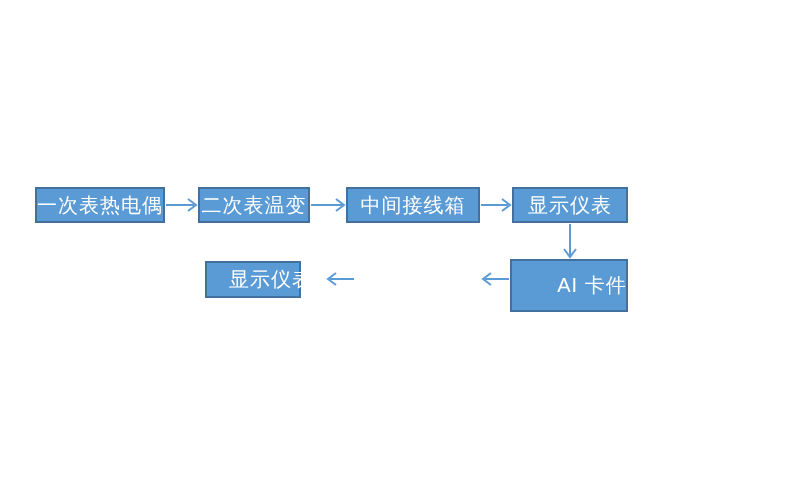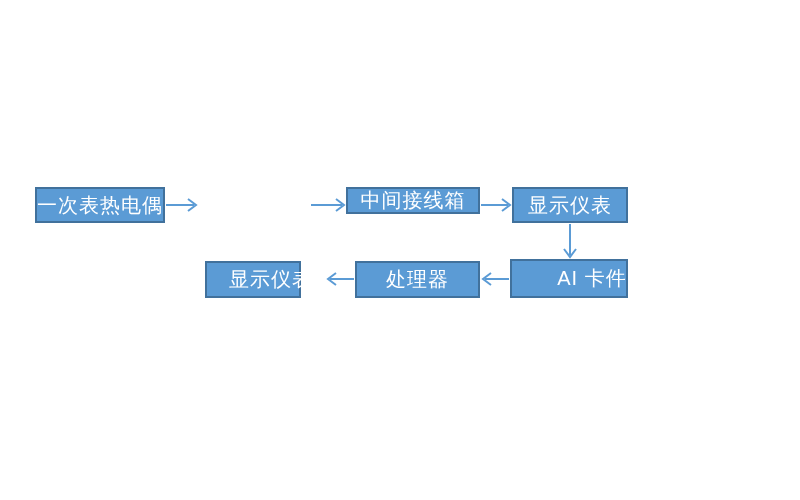--- a/index.html
+++ b/index.html
@@ -38,23 +38,23 @@
     align-items: center;
     justify-content: center;
     color: var(--text, #ffffff);
     font-size: 20px;
     letter-spacing: 1px;
     white-space: nowrap;
     cursor: default;
   }
   .n0 { left: 35px;  top: 187px; width: 130px; height: 36px; }
   .n1 { left: 198px; top: 187px; width: 112px; height: 36px; }
-  .n2 { left: 346px; top: 187px; width: 134px; height: 27px; }
+  .n2 { left: 346px; top: 187px; width: 134px; height: 36px; }
   .n3 { left: 512px; top: 187px; width: 116px; height: 36px; }
-  .n4 { left: 510px; top: 259px; width: 118px; height: 39px; padding-left: 46px; }
+  .n4 { left: 510px; top: 259px; width: 118px; height: 53px; padding-left: 46px; }
   .n5 { left: 355px; top: 261px; width: 125px; height: 37px; }
   .n6 { left: 205px; top: 261px; width: 96px; height: 37px; padding-left: 36px; }
 </style>
 </head>
 <body>
 
 <div class="canvas">
 
   <svg class="arrows" width="800" height="500" viewBox="0 0 800 500" aria-hidden="true">
 
@@ -86,34 +86,34 @@
     <g class="arrow">
       <line x1="354" y1="279" x2="330" y2="279"></line>
       <polyline points="336,273 328,279 336,285"></polyline>
     </g>
   </svg>
 
   <div class="node n0">
     <span>一次表热电偶</span>
   </div>
 
+  <div class="node n1">
+    <span>二次表温变</span>
+  </div>
 
   <div class="node n2">
     <span>中间接线箱</span>
   </div>
 
   <div class="node n3">
     <span>显示仪表</span>
   </div>
 
   <div class="node n4">
     <span>AI 卡件</span>
   </div>
 
-  <div class="node n5">
-    <span>处理器</span>
-  </div>
 
   <div class="node n6">
     <span>显示仪表</span>
   </div>
 
 </div>
 
 </body></html>

